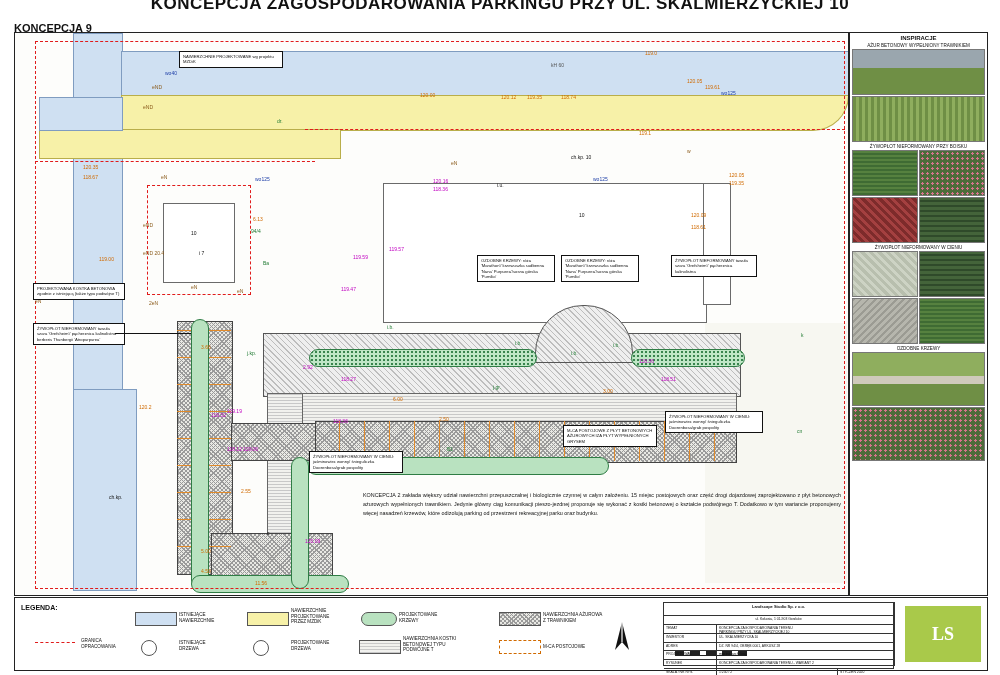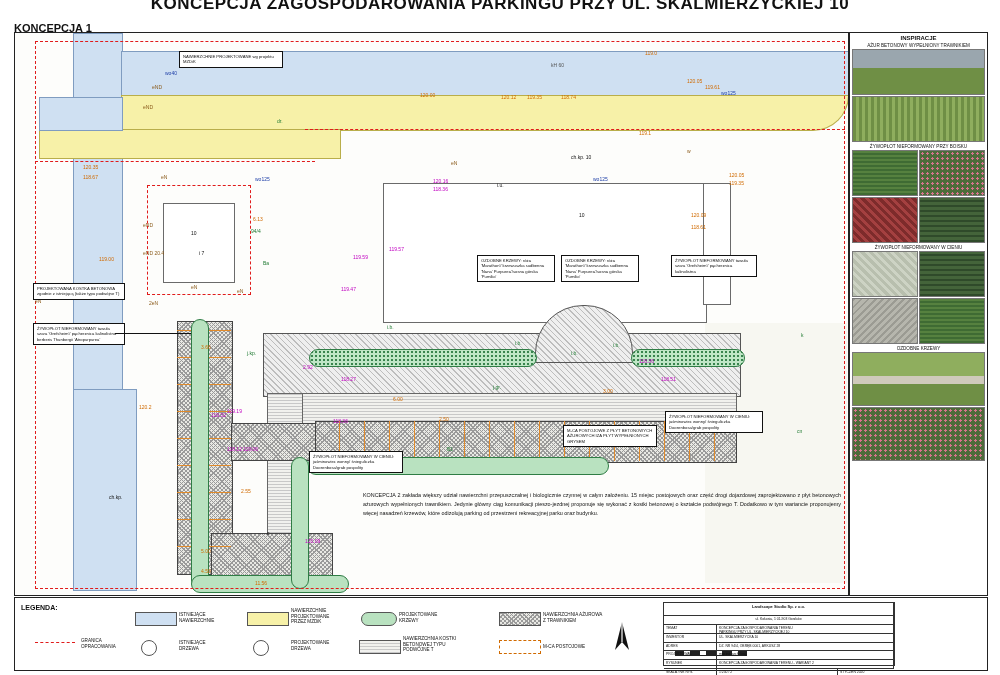--- a/index.html
+++ b/index.html
@@ -85,21 +85,21 @@
        font-size:3.4px;}
   .tbl .r{display:flex;border-bottom:.5px solid #333;height:7.8px;}
   .tbl .c{border-right:.5px solid #333;padding:1px 2px;overflow:hidden;white-space:nowrap;}
   .sbar{position:absolute;display:flex;}
   .sbar i{display:block;width:6px;height:4px;border:.5px solid #222;}
 </style>
 </head>
 <body>
 
 <div class="maintitle">KONCEPCJA ZAGOSPODAROWANIA PARKINGU PRZY UL. SKALMIERZYCKIEJ 10</div>
-<div class="subtitle">KONCEPCJA 1</div>
+<div class="subtitle">KONCEPCJA 9</div>
 
 <div class="frame">
 
   <div class="surf blueband ab" style="left:58px;top:0;width:48px;height:360px;"></div>
   <div class="surf blueband ab" style="left:58px;top:356px;width:62px;height:200px;"></div>
   <div class="surf blueband ab" style="left:106px;top:18px;width:726px;height:46px;"></div>
   <div class="surf yellow ab" style="left:106px;top:62px;width:726px;height:34px;border-radius:0 0 40px 0;"></div>
   <div class="surf yellow ab" style="left:24px;top:96px;width:300px;height:28px;"></div>
   <div class="surf blueband ab" style="left:24px;top:64px;width:82px;height:32px;"></div>
 
@@ -385,13 +385,17 @@
         <div class="c" style="width:48px;">RYSUNEK</div>
       <div class="c" style="flex:1;">KONCEPCJA ZAGOSPODAROWANIA TERENU - WARIANT 2</div>
       </div>
     <div class="r" style="border-bottom:0;">
       <div class="c" style="width:48px;">SKALA / NR RYS.</div>
       <div class="c" style="flex:1;">1:250 / 2</div>
       <div class="c" style="width:52px;border-right:0;">STYCZEŃ 2020</div>
     </div>
   </div>
 
+  <div class="ab" style="right:6px;top:8px;width:76px;height:56px;background:#a9c94a;
+              display:flex;align-items:center;justify-content:center;">
+    <span style="font-size:18px;font-weight:bold;color:#fff;font-family:'Liberation Serif',serif;">LS</span>
+  </div>
 </div>
 
 </body></html>

